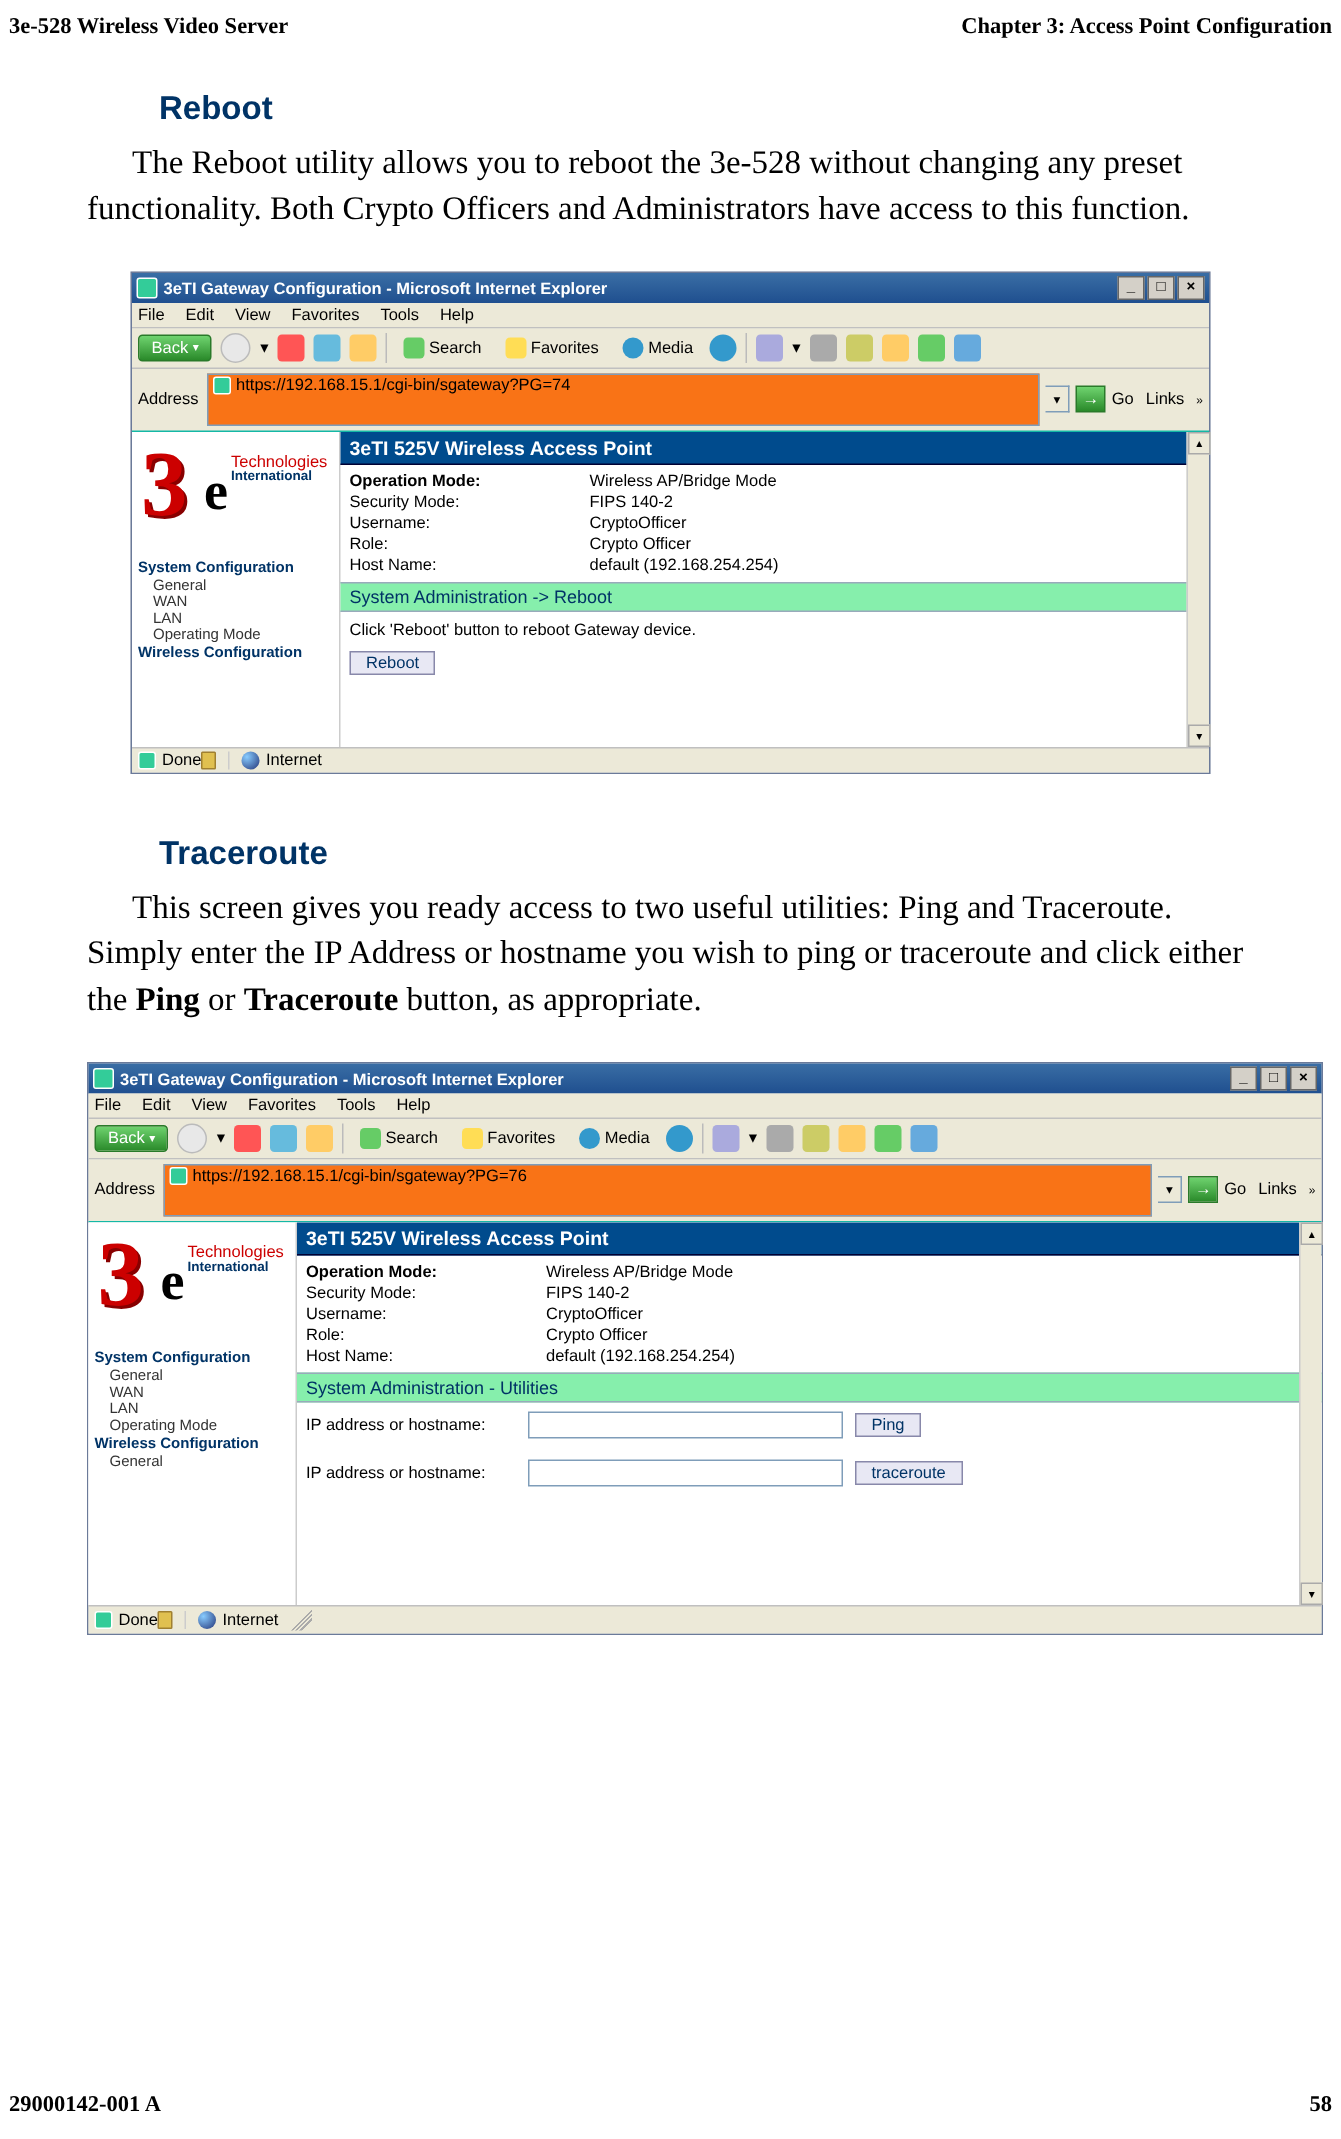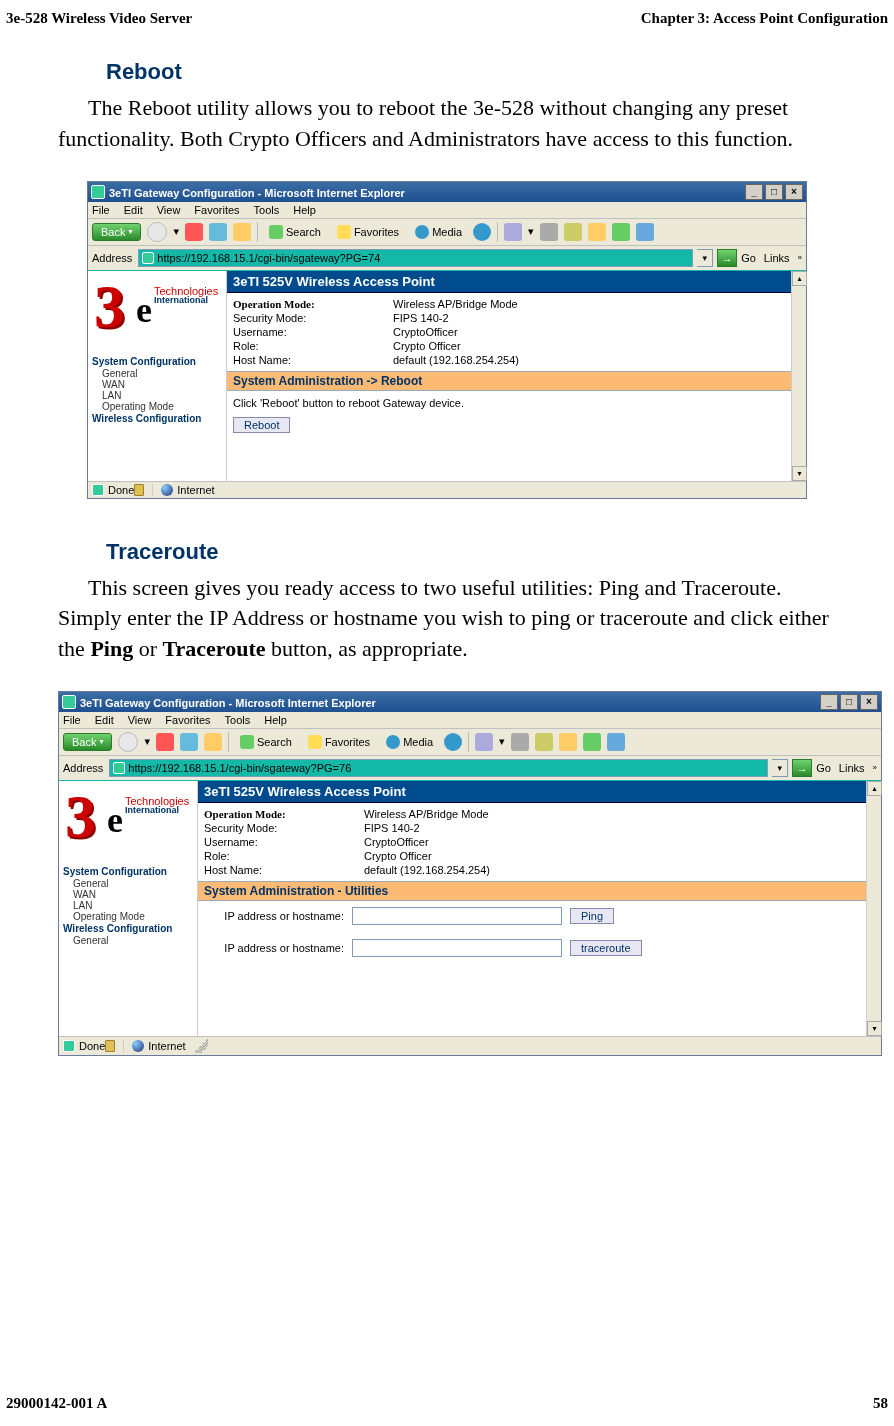--- a/index.html
+++ b/index.html
@@ -32,21 +32,21 @@
     margin-top: 26px;
     margin-bottom: 8px;
   }
   p.body {
     font-family: Georgia, "Times New Roman", serif;
     font-size: 22px;
     line-height: 1.4;
     text-indent: 30px;
     margin-bottom: 26px;
   }
-  .bold { font-weight: bold; font-family: Liberation Serif, serif; }
+  .bold { font-weight: bold; }
 
   
   .ie-window {
     margin: 0 auto 40px auto;
     border: 1px solid #6b7a99;
     background: #e8e8e8;
     font-family: Tahoma, Arial, sans-serif;
     font-size: 11px;
     color: #000;
   }
@@ -119,25 +119,25 @@
     background: #ece9d8;
     border-bottom: 1px solid #14b8a6;
     padding: 3px 4px;
     display: flex;
     align-items: center;
     gap: 4px;
   }
   .addr-label { padding-right: 2px; }
   .addr-input {
     flex: 1;
-    background: #14b8a6;
+    background: #f97316;
     border: 1px solid #7f9db9;
     padding: 1px 3px;
-    display: flex; align-items: center; gap: 3px;
-    height: 18px;
+    display: flex; gap: 3px;
+    height: 35px;
   }
   .addr-drop {
     width: 16px; height: 18px; background: #ece9d8;
     border: 1px solid #7f9db9; border-left: none;
     text-align: center; font-size: 9px; line-height: 16px;
   }
   .go-btn {
     background: linear-gradient(to bottom,#6fd36f,#2a8a2a);
     color:#fff; border:1px solid #2a7a2a;
     width:20px; height:18px; text-align:center; line-height:16px;
@@ -208,46 +208,45 @@
   .info-table {
     padding: 4px 6px;
     font-size: 11px;
   }
   .info-row { display: flex; padding: 1px 0; }
   .info-label { width: 160px; }
   .info-label.bold { font-weight: bold; }
   .info-value { flex: 1; }
 
   .subbanner {
-    background: #fdba74;
+    background: #86efac;
     border-top: 1px solid #9ab;
     border-bottom: 1px solid #9ab;
     padding: 2px 6px;
-    font-weight: bold;
+    font-weight: normal;
     color: #003366;
     font-size: 12px;
   }
   .panel-body {
     padding: 6px;
     font-size: 11px;
   }
   .ui-btn {
     background: #e8e8f4;
     border: 1px solid #88a;
     padding: 1px 10px;
     font-size: 11px;
     color: #003366;
     display: inline-block;
   }
   .util-row {
     display: flex;
     align-items: center;
     gap: 8px;
     margin-bottom: 14px;
-    text-align: right;
   }
   .util-label { width: 140px; }
   .util-input {
     flex: 0 0 210px;
     height: 18px;
     border: 1px solid #7f9db9;
     background: #fff;
   }
 
   .scrollbar-v {

